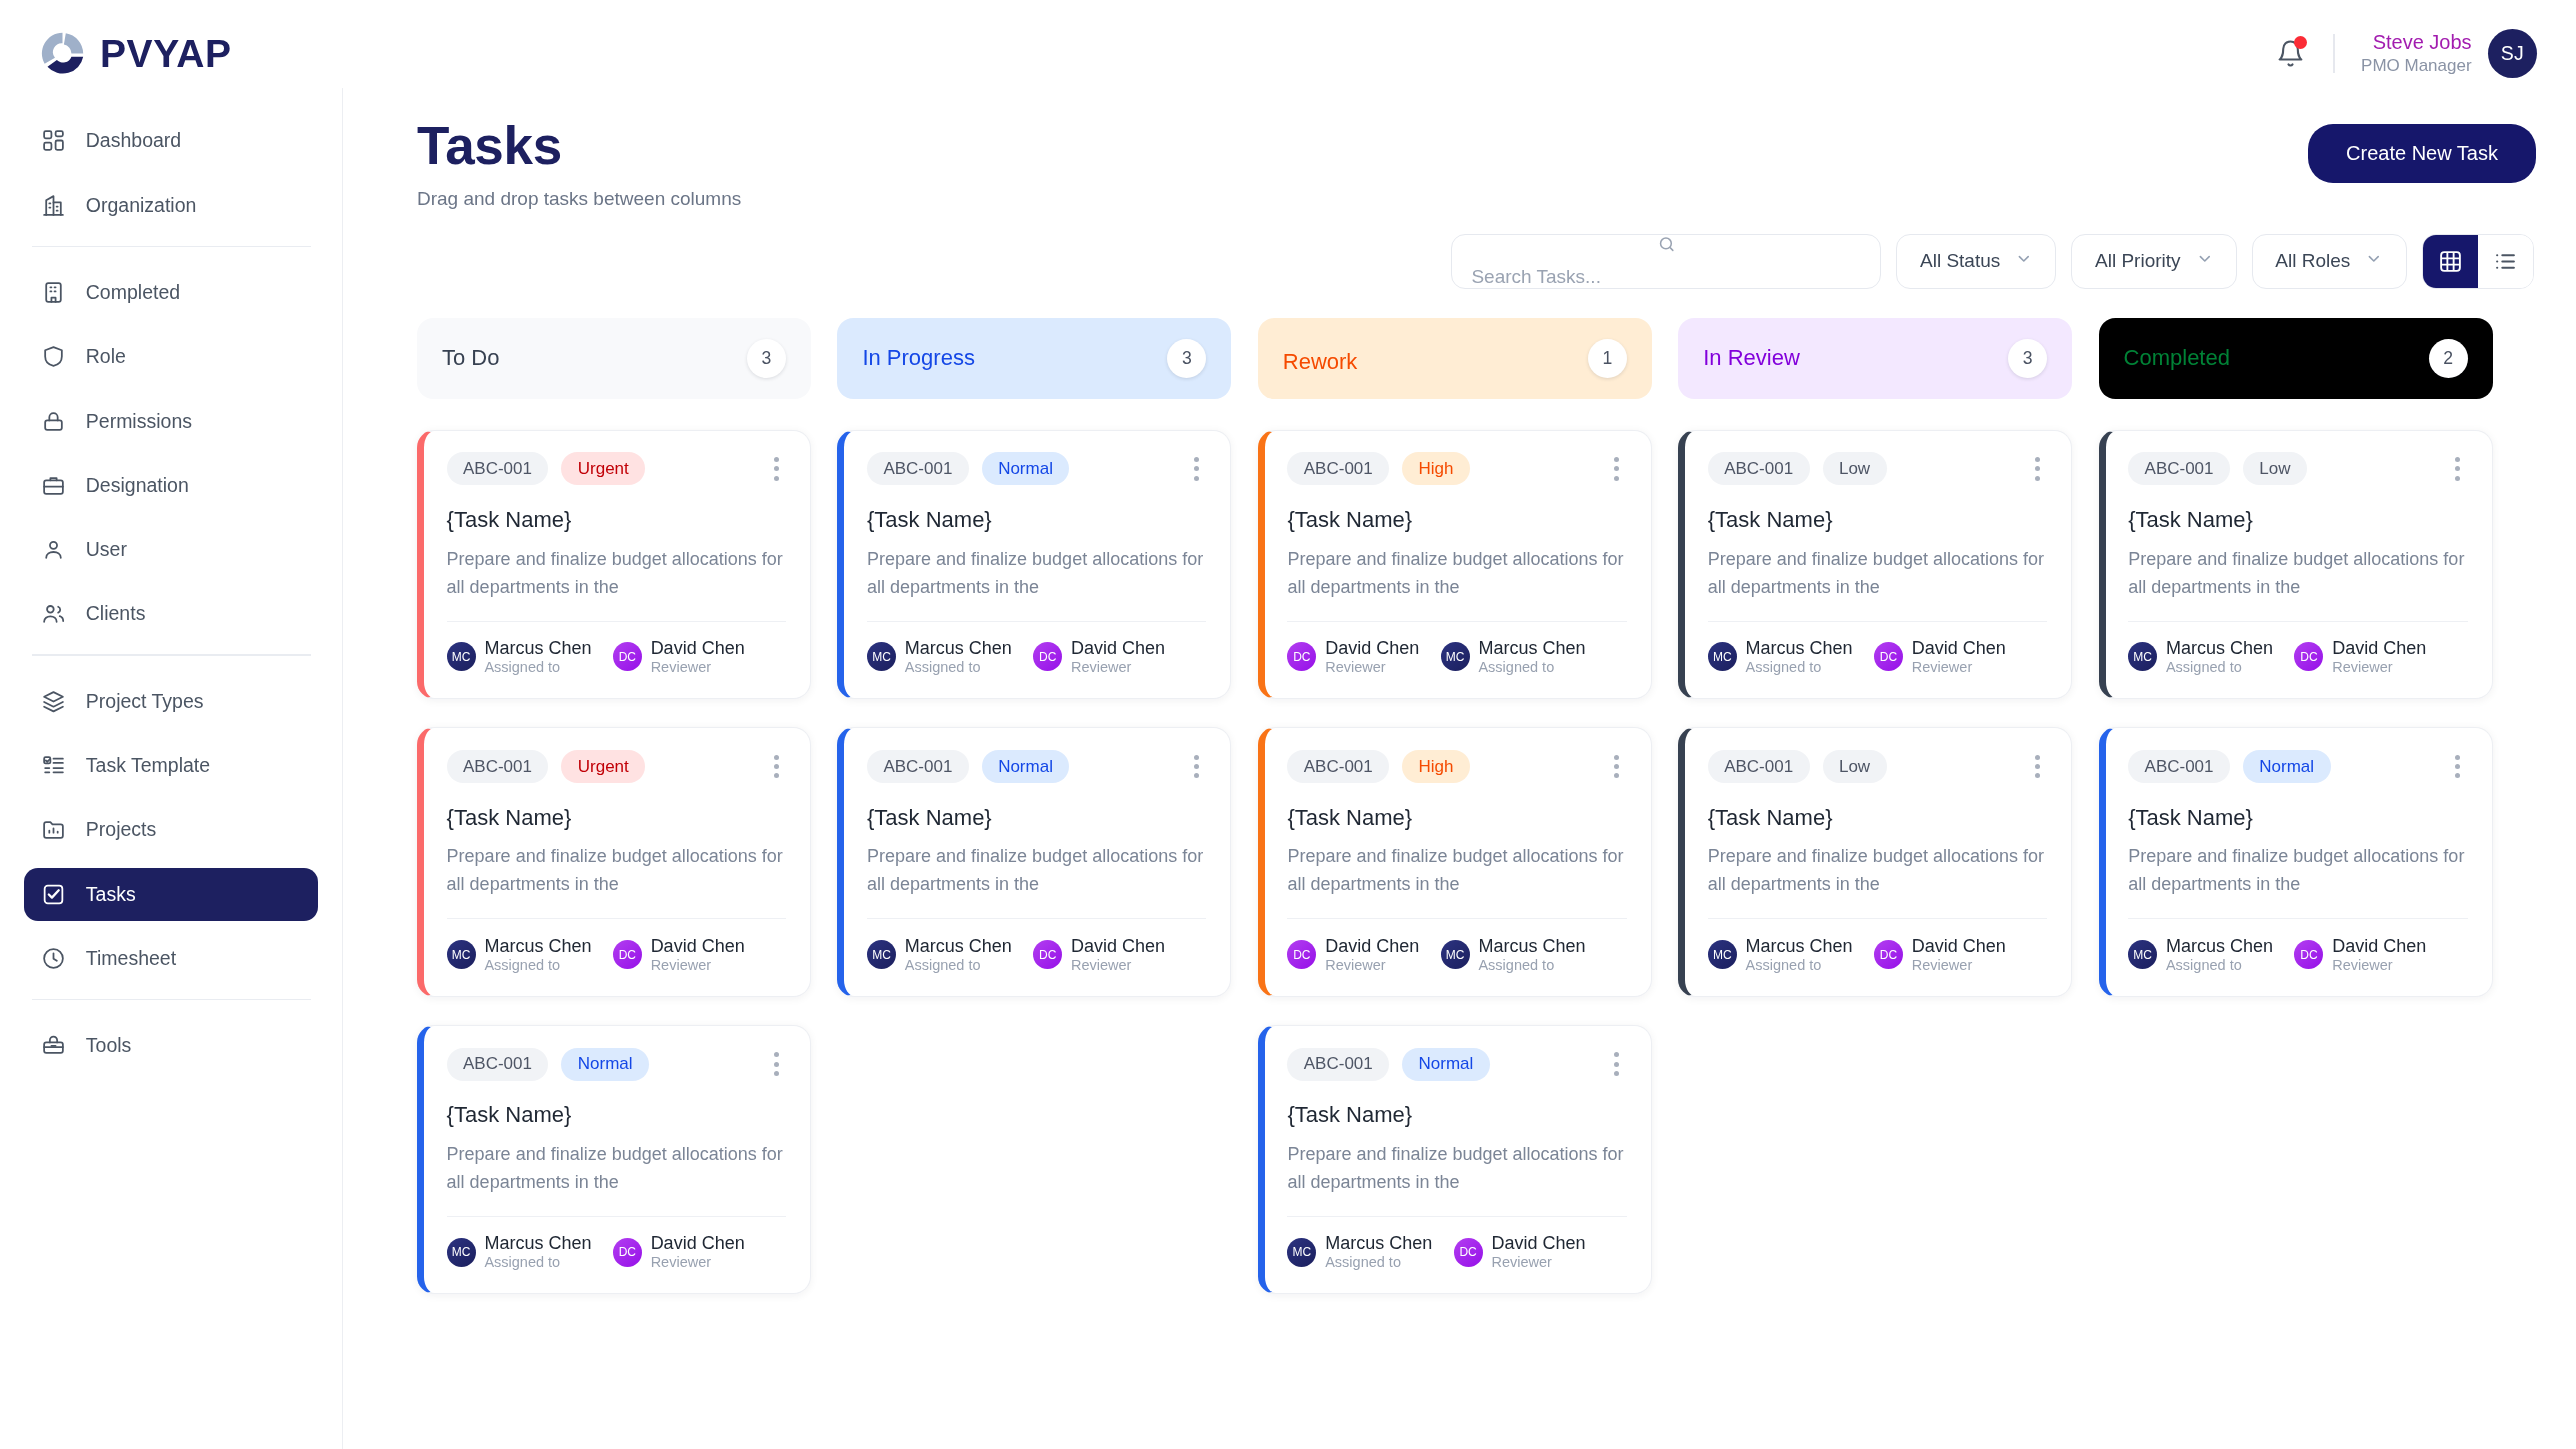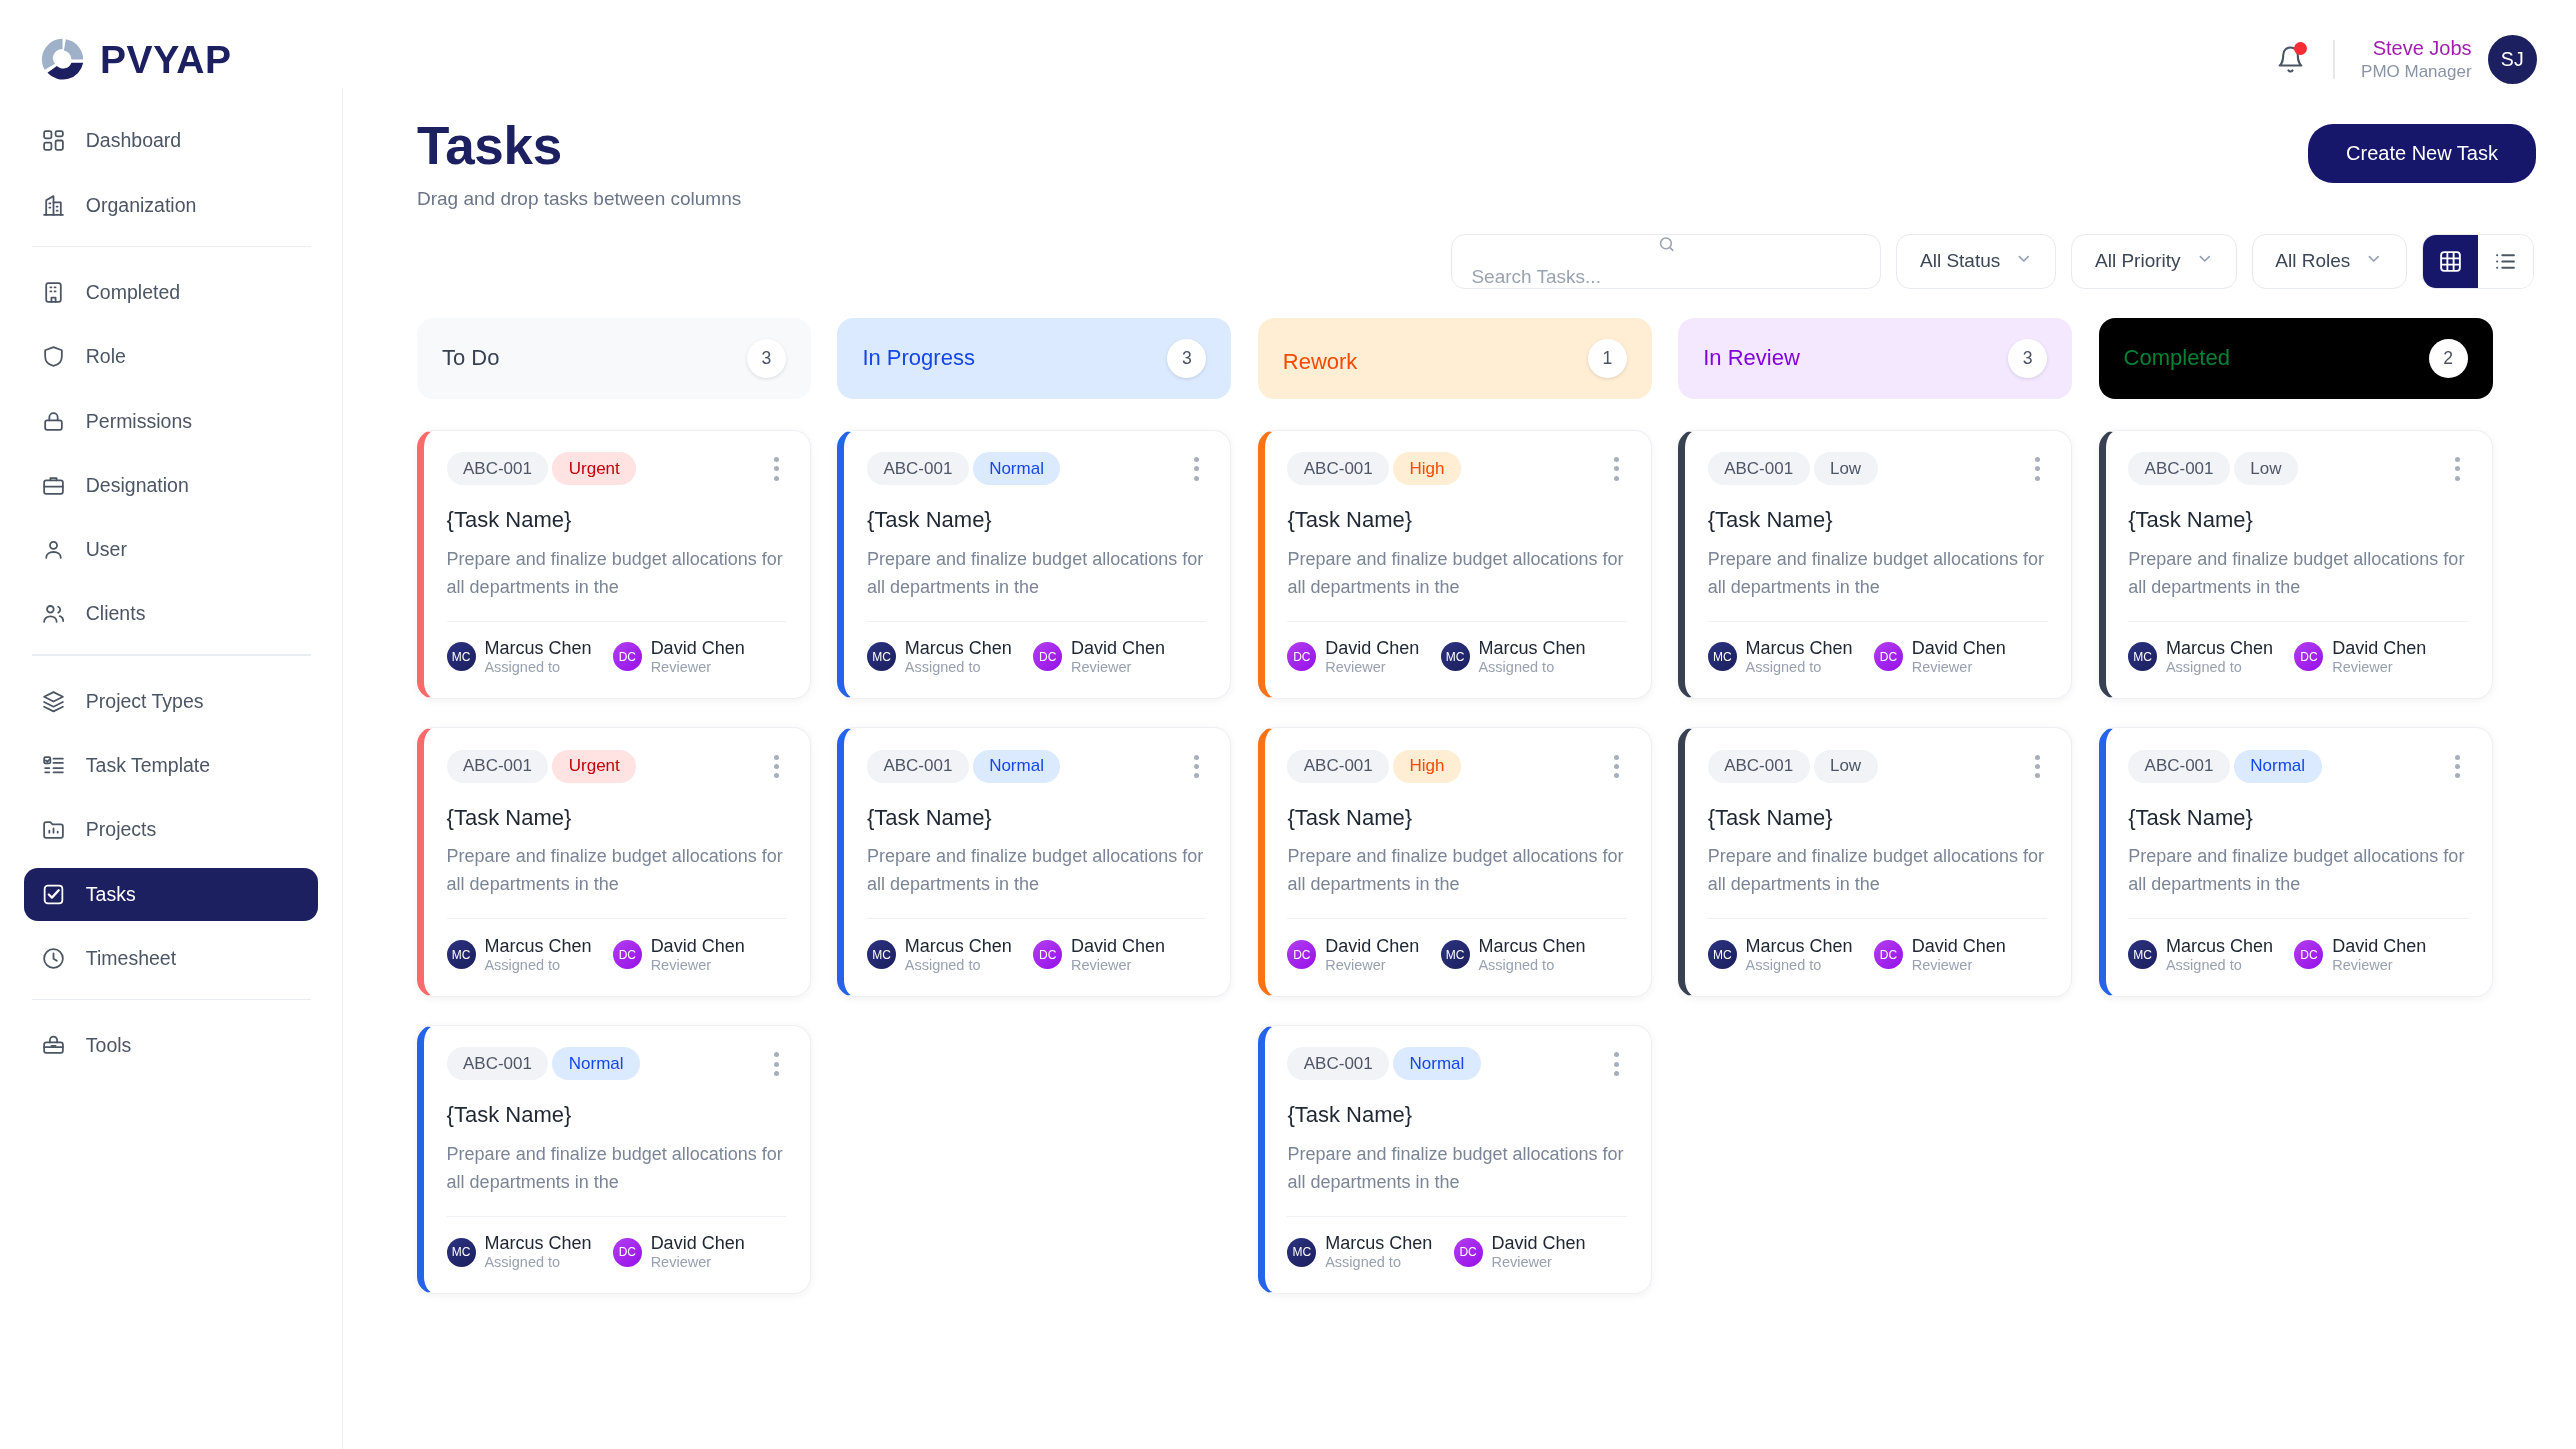--- a/index.html
+++ b/index.html
@@ -6,21 +6,21 @@
   html, body {
     width: 2576px; height: 1449px;
     font-family: "Liberation Sans", sans-serif;
     background: #ffffff;
     color: #2b3445;
     overflow: hidden;
   }
 
   
   .topbar {
-    position: absolute; top: 16px; left: 0;
+    position: absolute; top: 10px; left: 0;
     width: 2576px; height: 88px;
     background: #ffffff;
     border-bottom: 1.3px solid #eceef2;
     display: flex; align-items: center;
   }
   .brand { display: flex; align-items: center; gap: 14px; padding-left: 39px; width: 343px; }
   .brand-mark { width: 47px; height: 47px; position: relative; flex: 0 0 auto; }
   .brand-name {
     font-size: 39px; font-weight: 700; color: #1d2060;
     letter-spacing: 0.6px; line-height: 1;
@@ -145,21 +145,21 @@
   .card {
     background: #ffffff;
     border: 1.3px solid #edeff3;
     border-radius: 17.6px;
     border-left-width: 7.5px;
     border-left-style: solid;
     padding: 21.4px 24px 22.6px 22.6px;
     margin-bottom: 28px;
     box-shadow: 0 1.9px 8.8px rgba(16,24,40,.055);
   }
-  .card-top { display: flex; align-items: flex-start; gap: 4px; }
+  .card-top { display: flex; align-items: center; gap: 13px; }
   .chip {
     height: 33px; border-radius: 16.4px; padding: 0 16.4px;
     display: flex; align-items: center;
     font-size: 17px; white-space: nowrap;
   }
   .chip-id { background: #f1f3f6; color: #4e5565; }
   .kebab {
     margin-left: auto; display: flex; flex-direction: column;
     gap: 4.4px; padding: 5px 7.5px;
   }

